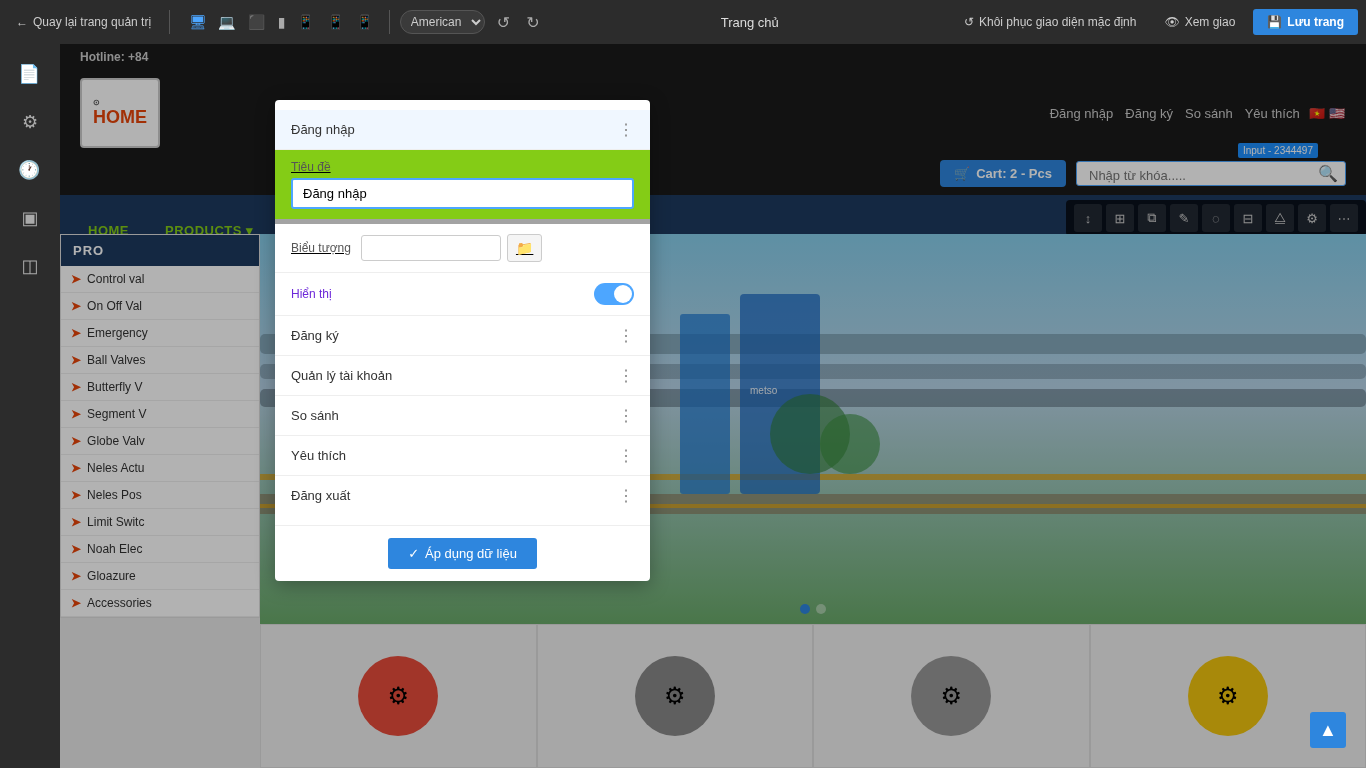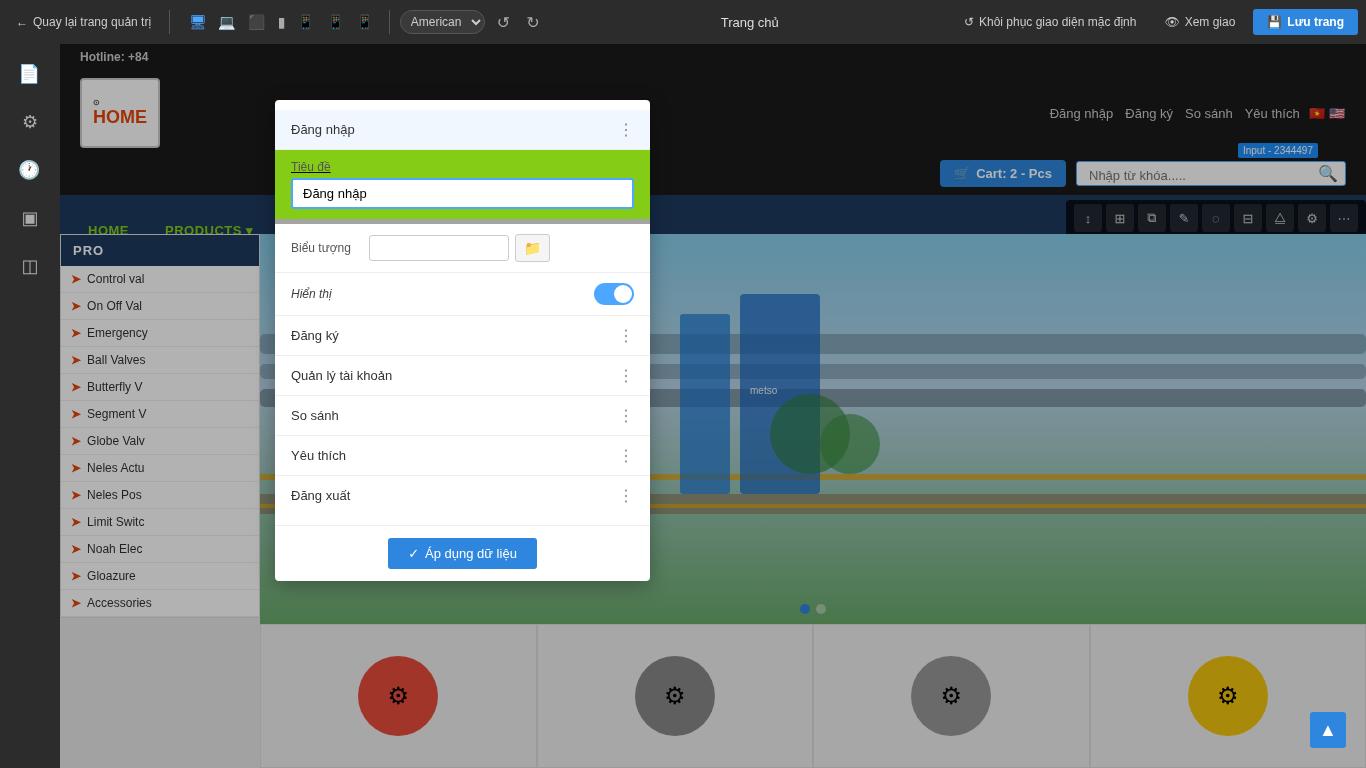--- a/index.html
+++ b/index.html
@@ -164,30 +164,30 @@
     }
     .field-label { font-size: 12px; color: #555; margin-bottom: 4px; }
     .field-input {
       width: 100%; padding: 6px 10px; border: 2px solid #4da6ff; border-radius: 3px; font-size: 13px; background: #fff; outline: none;
     }
 
     
     .icon-display-section {
       padding: 10px 16px; border-bottom: 1px solid #eee; display: flex; align-items: center; justify-content: space-between;
     }
-    .icon-section-left { display: flex; align-items: center; gap: 18px; }
+    .icon-section-left { display: flex; align-items: center; gap: 10px; text-decoration: underline; }
     .icon-label { font-size: 12px; color: #555; }
     .icon-input-wrap { display: flex; align-items: center; gap: 6px; }
     .icon-input { width: 140px; padding: 5px 8px; border: 1px solid #ccc; border-radius: 3px; font-size: 12px; }
     .icon-browse-btn { padding: 5px 8px; border: 1px solid #ccc; background: #f5f5f5; border-radius: 3px; cursor: pointer; font-size: 14px; }
 
     .hienthi-section {
       padding: 10px 16px; border-bottom: 1px solid #eee; display: flex; align-items: center; justify-content: space-between;
     }
-    .hienthi-label { font-size: 12px; color: #404040; font-style: italic; }
+    .hienthi-label { font-size: 12px; color: #6d28d9; }
     .toggle-switch {
       width: 40px; height: 22px; background: #4da6ff; border-radius: 11px; position: relative; cursor: pointer;
     }
     .toggle-knob {
       width: 18px; height: 18px; background: #fff; border-radius: 50%; position: absolute; top: 2px; right: 2px; transition: right 0.2s;
     }
 
     
     .modal-footer {
       padding: 12px 16px; border-top: 1px solid #eee; display: flex; justify-content: center;

